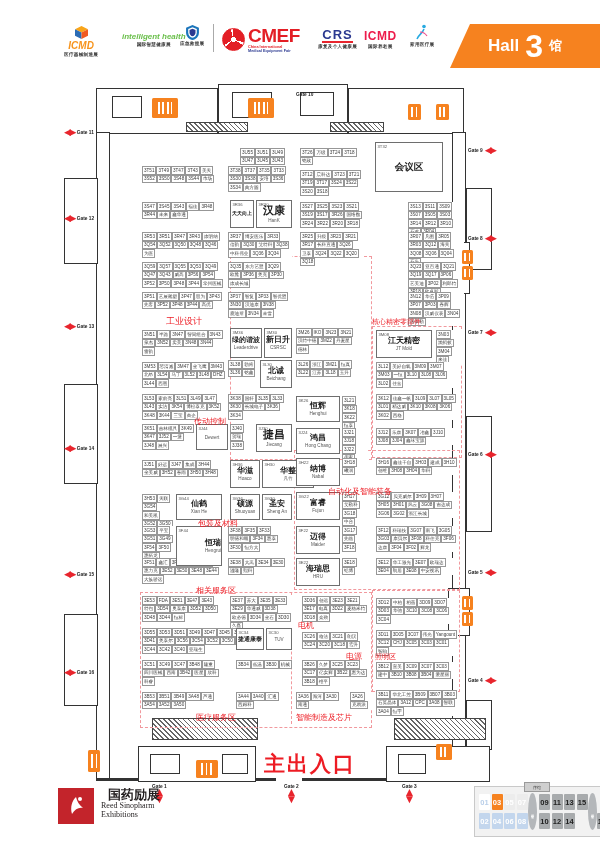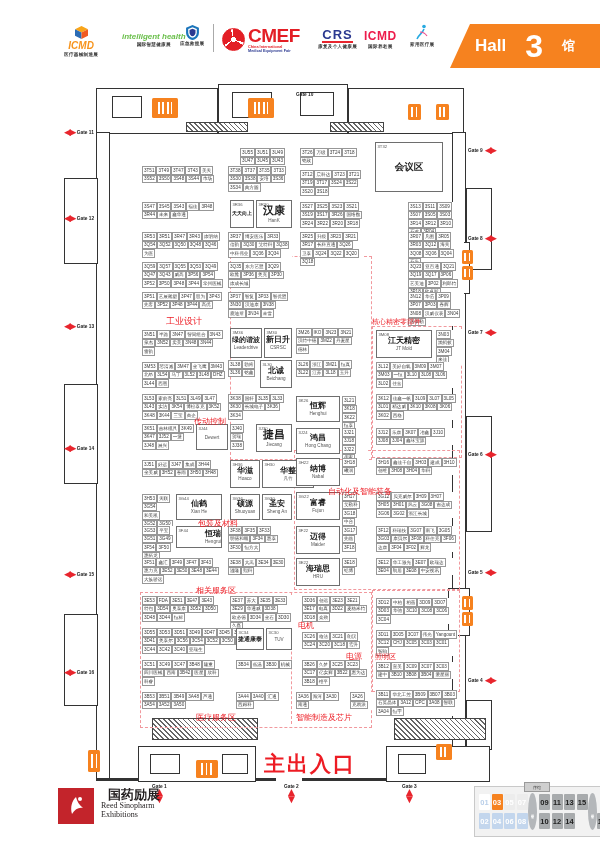--- a/index.html
+++ b/index.html
@@ -18,21 +18,21 @@
   .cmef-icon{width:21px;height:21px;border-radius:50%;
     background:radial-gradient(circle,#fff 0 2.5px,transparent 2.6px),
     conic-gradient(#e31e25 0 105deg,#fff 105deg 120deg,#e31e25 120deg 225deg,#fff 225deg 240deg,#e31e25 240deg 345deg,#fff 345deg);
     border:1.5px solid #e31e25;}
   .cmef-t{color:#e31e25;font-weight:bold;font-size:19px;letter-spacing:-.5px;line-height:1;}
   .cmef-sub1{font-size:3.8px;color:#e31e25;font-weight:bold;}
   .cmef-sub2{font-size:3.8px;color:#2b3990;font-weight:bold;}
   .hdr-div{position:absolute;width:1px;height:28px;background:#aaa;}
   #banner{position:absolute;right:0;top:24px;width:150px;height:44px;background:#f6821f;
     clip-path:polygon(20px 0,100% 0,100% 100%,0 100%);
-    display:flex;align-items:center;justify-content:center;gap:19px;color:#fff;}
+    display:flex;align-items:center;justify-content:center;gap:6px;color:#fff;}
   #banner .bw{font-size:17px;font-weight:bold;}
   #banner .bn{font-size:32px;font-weight:bold;line-height:1;}
   #banner .bs{font-size:13px;font-weight:bold;}
   
   #plan{position:absolute;left:0;top:0;width:600px;height:848px;}
   .wall{position:absolute;border:1.5px solid #333;background:#fff;box-sizing:border-box;}
   .room{position:absolute;border:1.2px solid #333;background:#fff;box-sizing:border-box;}
   .solid{position:absolute;background:#333;}
   .hatch{position:absolute;border:1px solid #444;background:repeating-linear-gradient(45deg,#666 0 1px,#fff 1px 3.5px);}
   .esc{position:absolute;background:#f6821f;border-radius:1.5px;display:flex;align-items:center;justify-content:center;}
@@ -923,21 +923,21 @@
     <div class="booth" style="left: 262px; top: 494px; width: 30px; height: 26px;">
       <span class="bid">3G30</span>
       <span class="bcn" style="font-size: 8px;">圣安</span>
       <span class="ben">Sheng An</span>
     </div>
     <div class="booth" style="left: 296px; top: 492px; width: 44px; height: 28px;">
       <span class="bid">3G22</span>
       <span class="bcn" style="font-size: 8px;">富睿</span>
       <span class="ben">Fujun</span>
     </div>
-    <div class="booth" style="left: 176px; top: 526px; width: 46px; height: 22px; padding-left: 28px;">
+    <div class="booth" style="left: 176px; top: 526px; width: 46px; height: 40px; padding-left: 28px;">
       <span class="bid">3F44</span>
       <span class="bcn" style="font-size: 8px;">恒瑞</span>
       <span class="ben">Hengrui</span>
     </div>
     <div class="booth" style="left: 296px; top: 526px; width: 44px; height: 28px;">
       <span class="bid">3F22</span>
       <span class="bcn" style="font-size: 8px;">迈得</span>
       <span class="ben">Maider</span>
     </div>
     <div class="booth" style="left: 296px; top: 558px; width: 44px; height: 28px;">

